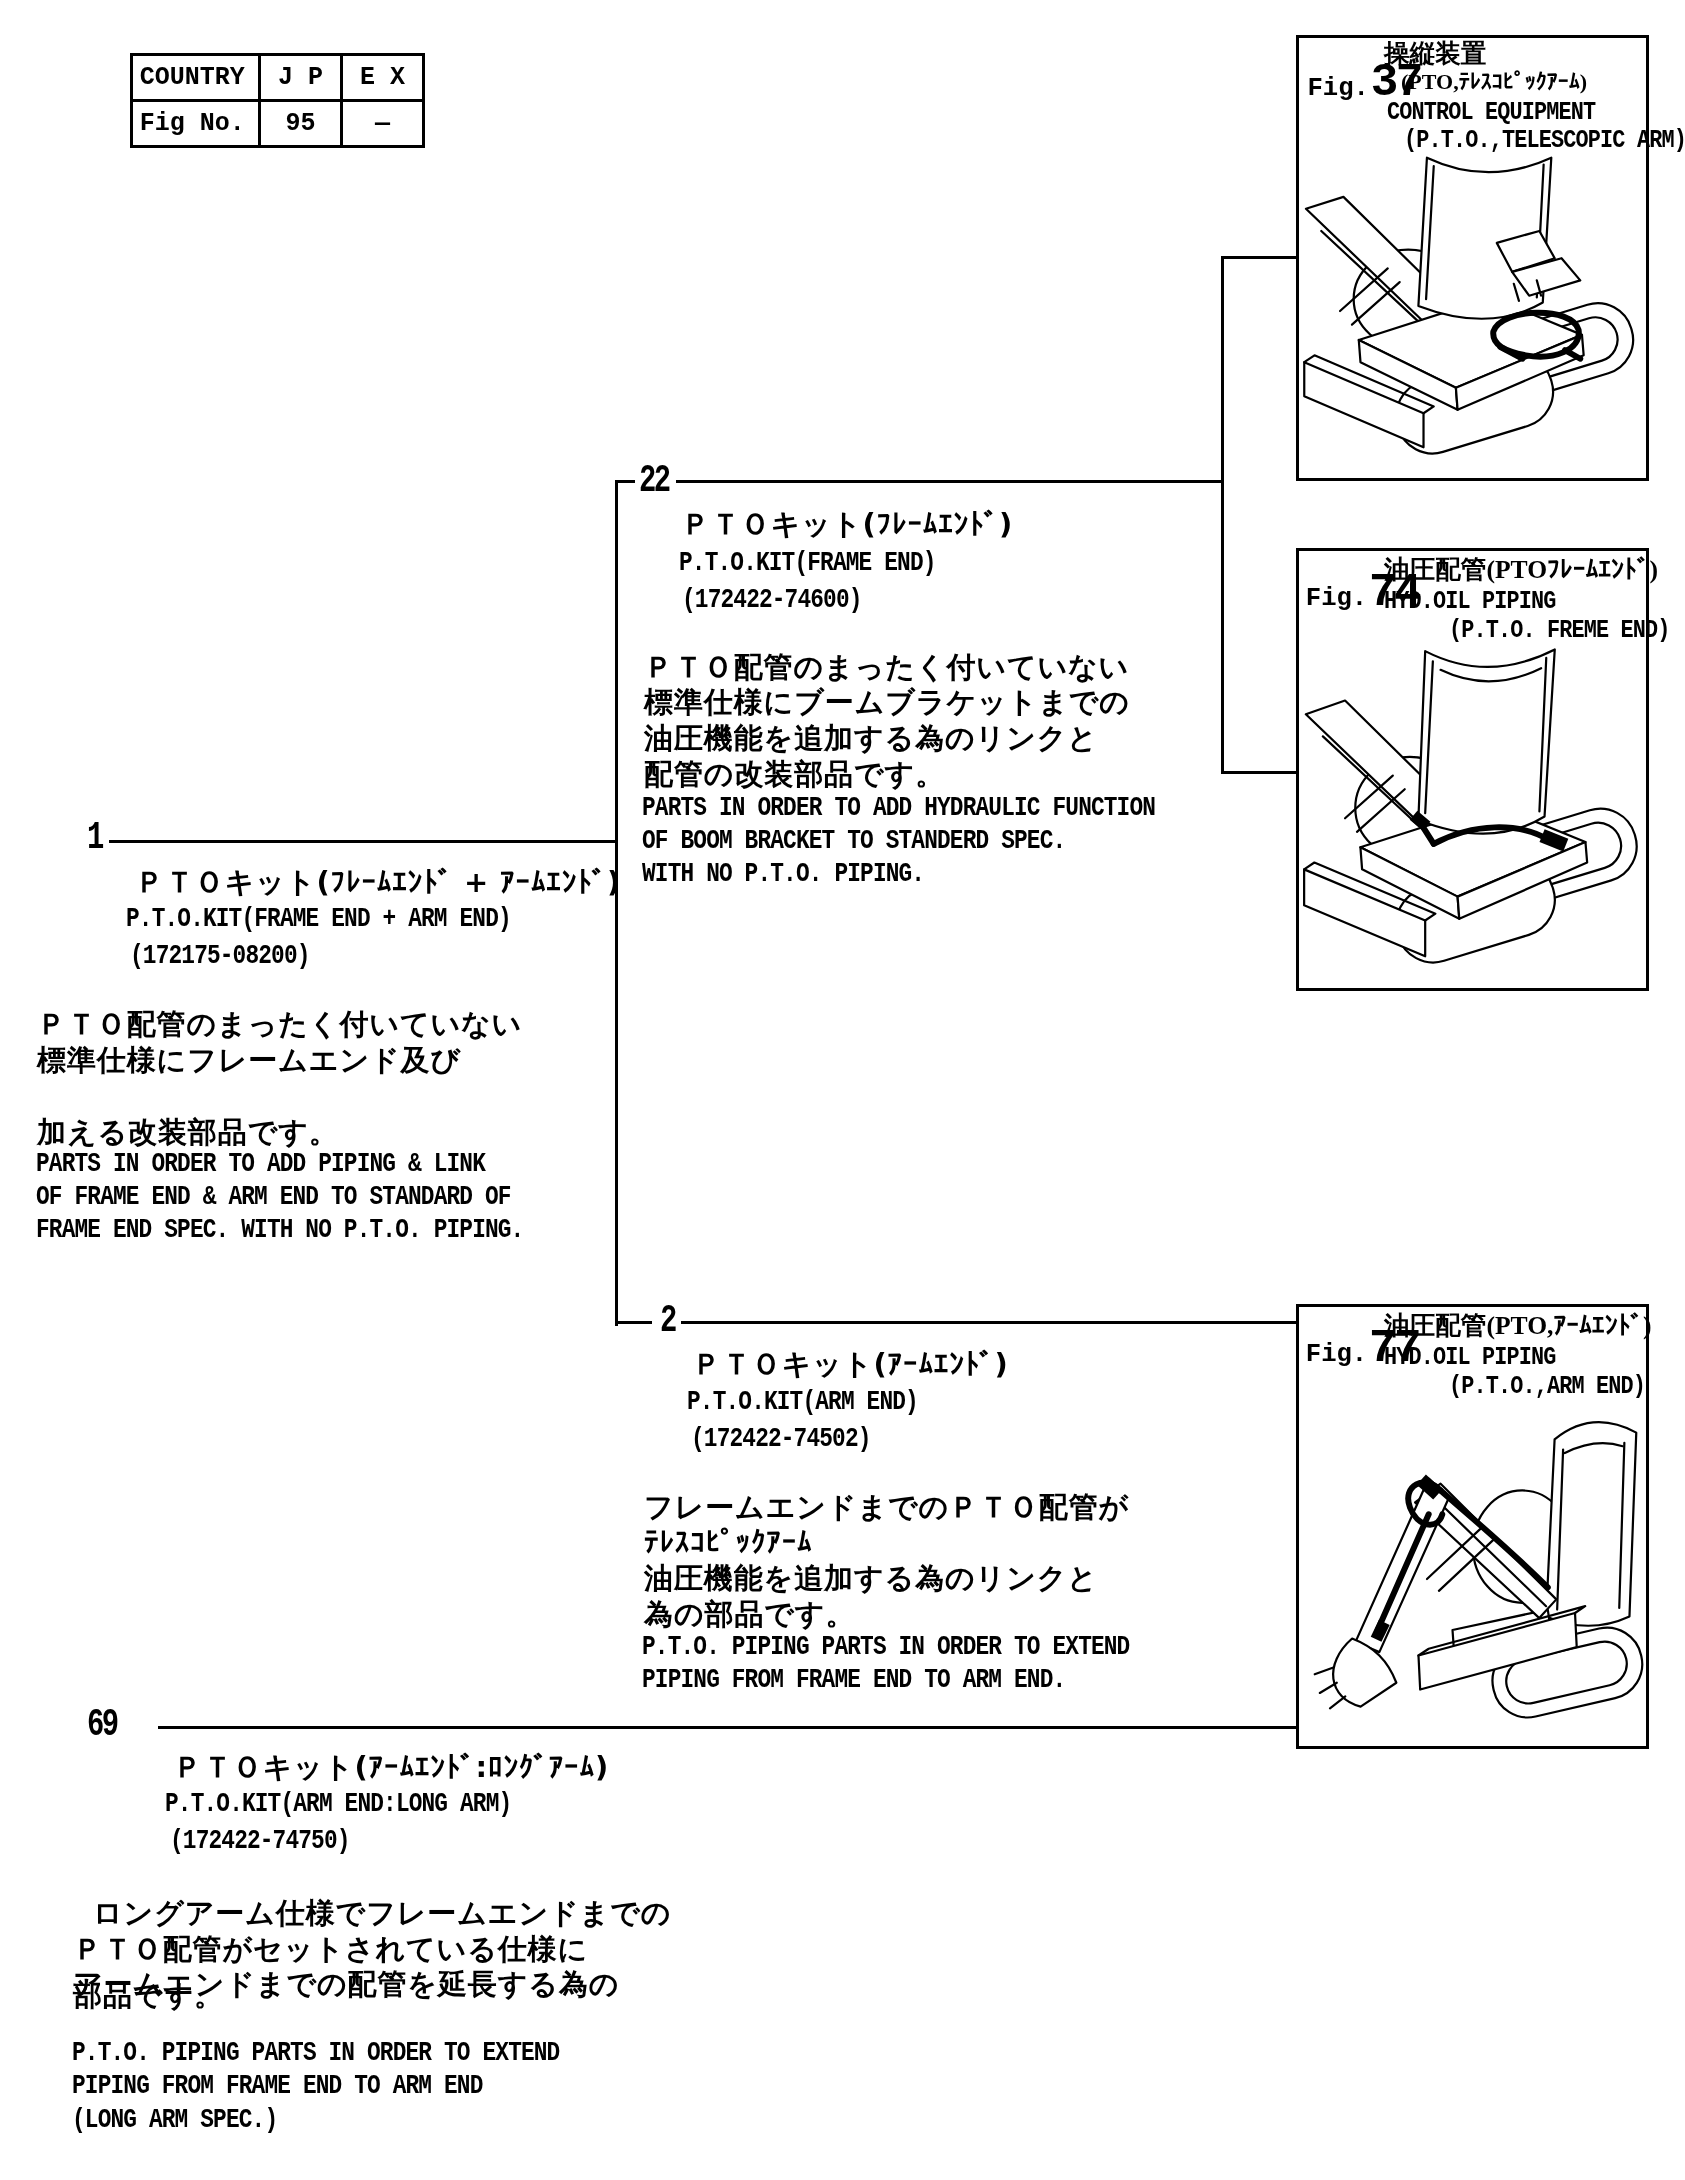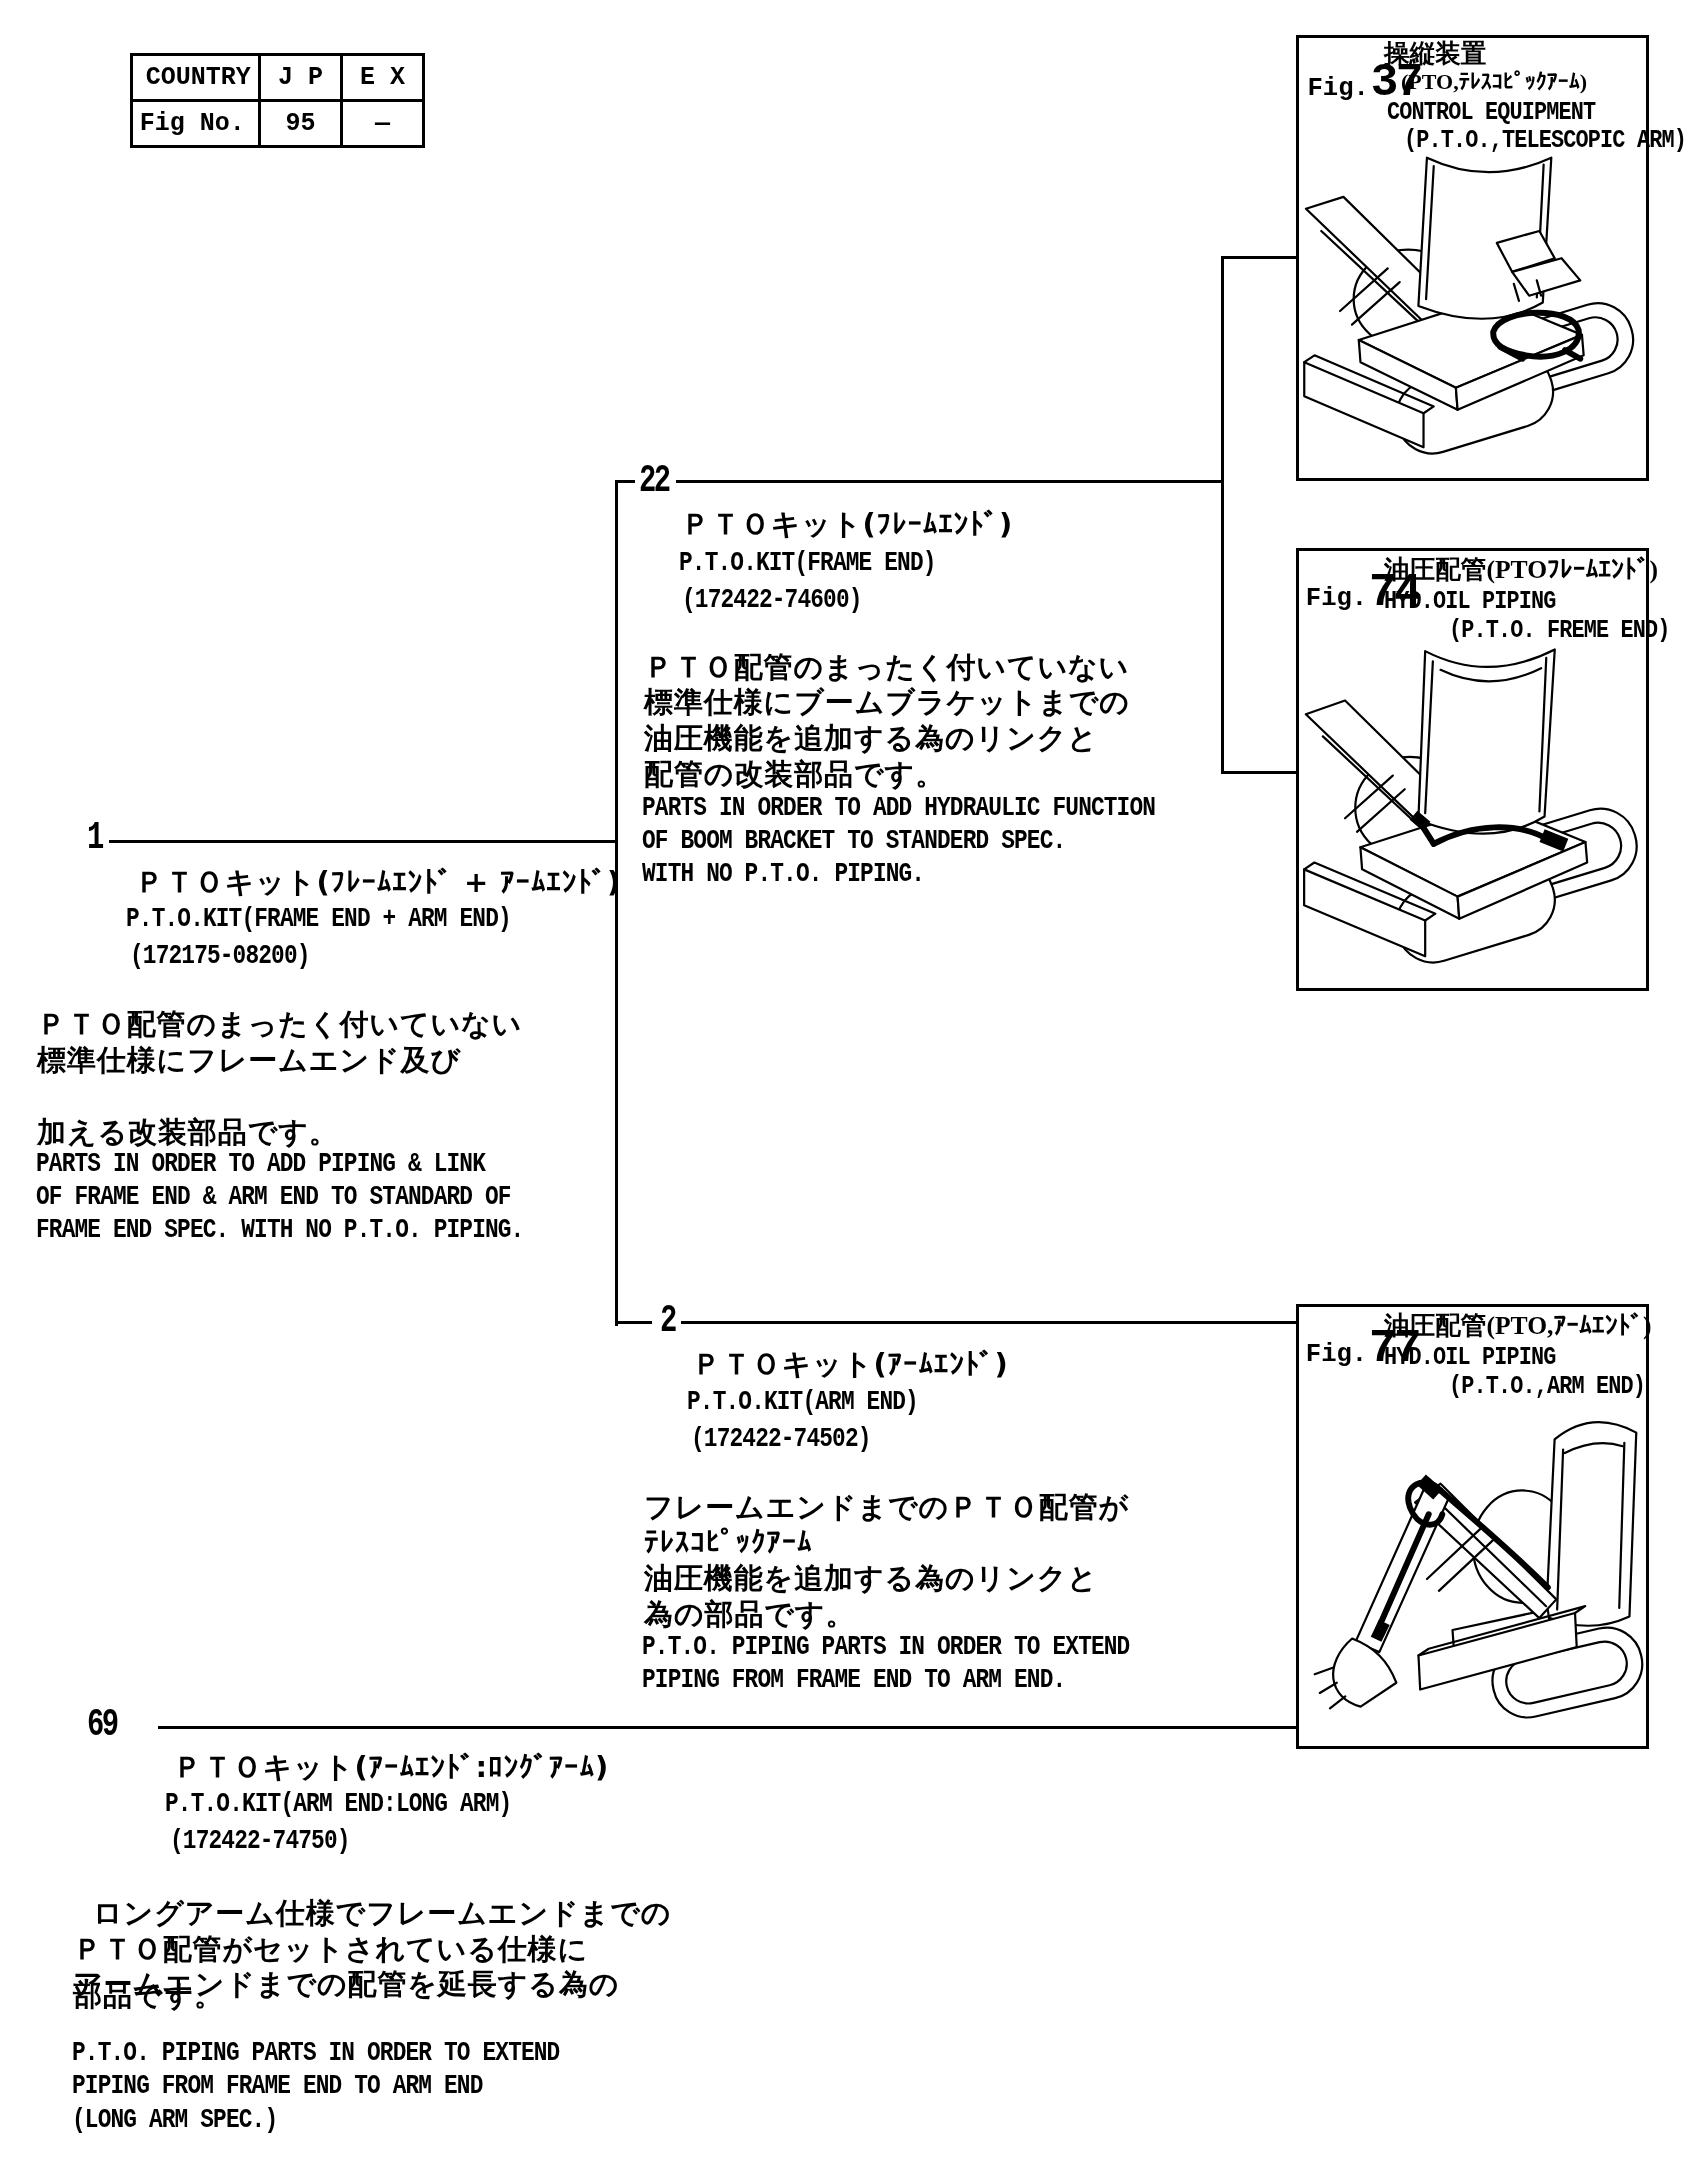--- a/index.html
+++ b/index.html
@@ -24,21 +24,21 @@
   svg .hose{fill:none;stroke:#000;stroke-width:7;stroke-linejoin:round;stroke-linecap:round;}
 </style>
 </head>
 <body>
 
 <div class="page">
 
   <table class="meta abs" style="left:130px;top:53px;">
     <tbody>
         <tr>
-      <td style="width:111px;text-align:right;">COUNTRY</td>
+      <td style="width:111px;">COUNTRY</td>
       <td class="c" style="width:66px;margin-top:47px;">J P</td>
       <td class="c" style="width:65px;">E X</td>
     </tr>
     <tr>
       <td>Fig No.</td>
       <td class="c">95</td>
       <td class="c">—</td>
     </tr>
   </tbody>
     </table>

